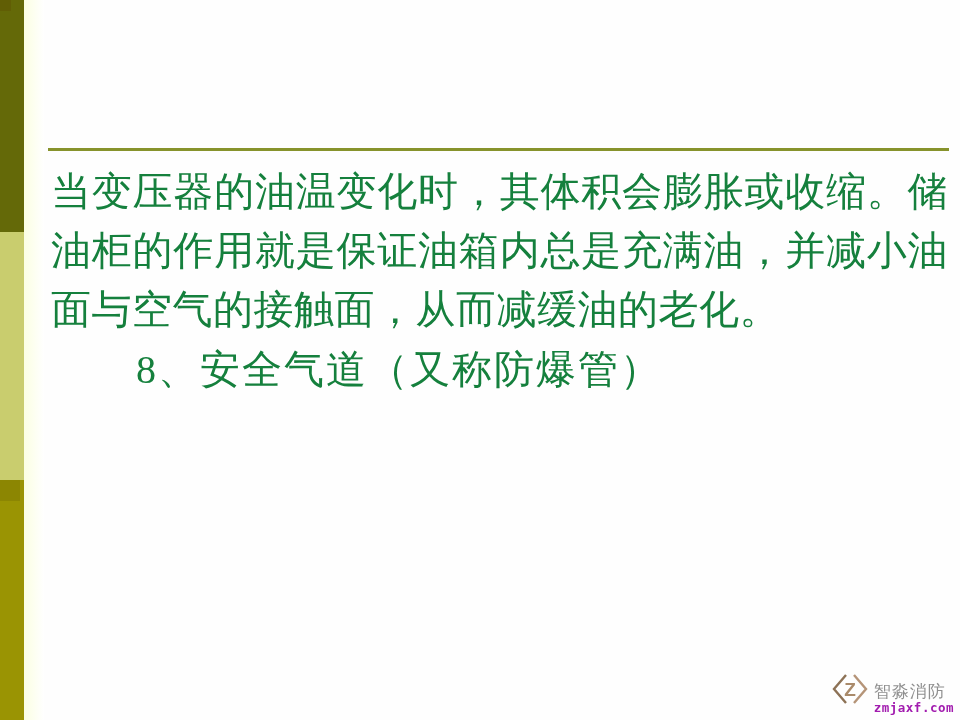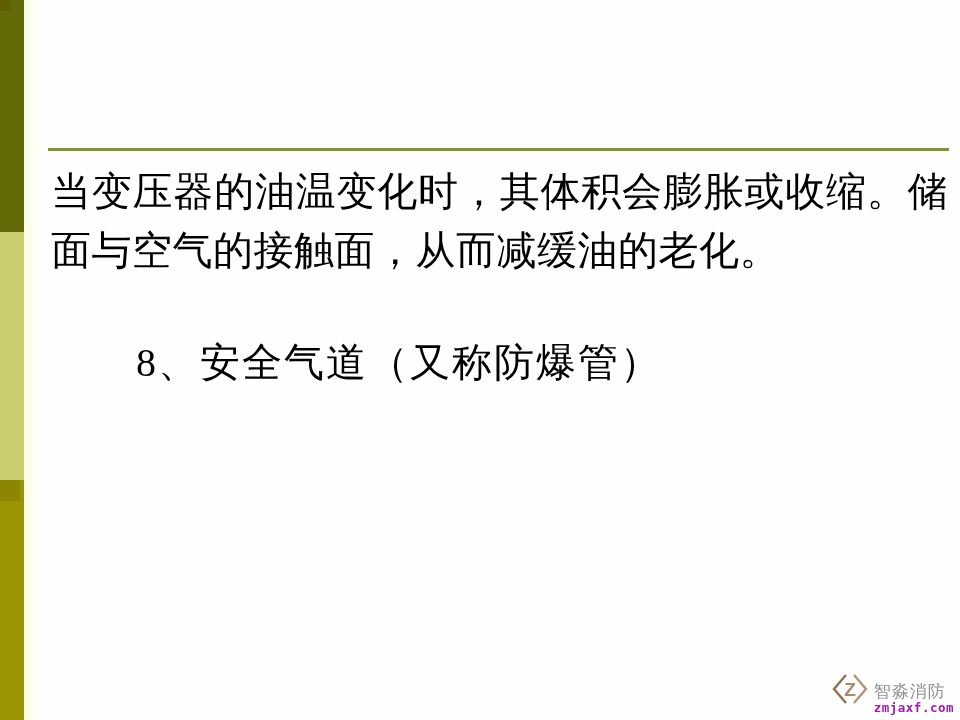--- a/index.html
+++ b/index.html
@@ -40,25 +40,25 @@
     position: absolute; left: 48px; top: 148px;
     width: 901px; height: 3px;
   }
 
   
   .textblock {
     position: absolute; left: 51px;
     width: 897px;
     font-size: 40px;
     line-height: 59px;
-    color: #000000;
+    color: #15803d;
     letter-spacing: 0.5px;
   }
   .para1   { top: 162px; }
-  .heading { top: 333px; padding-left: 85px; width: 812px; letter-spacing: 2px; }
+  .heading { top: 340px; padding-left: 85px; width: 812px; letter-spacing: 2px; }
   .para2   { top: 405px; }
   .line { white-space: nowrap; }
   .line.full {
     white-space: normal;
     text-align: justify;
     text-align-last: justify;
   }
   .line.indent2 { padding-left: 85px; width: 812px; }
 
   
@@ -88,20 +88,21 @@
     <div class="band band-bottom" style="background: rgb(154, 148, 3);"></div>
     <div class="accent-square sq-top"></div>
     <div class="accent-square sq-bottom"></div>
   </div>
   <div class="pale-strip"></div>
 
   <div class="divider" style="background: rgb(135, 147, 44);"></div>
 
   <div class="textblock para1">
     <div class="line full">当变压器的油温变化时，其体积会膨胀或收缩。储</div>
+    <div class="line full">油柜的作用就是保证油箱内总是充满油，并减小油</div>
     <div class="line">面与空气的接触面，从而减缓油的老化。</div>
   </div>
 
   <div class="textblock heading">8、安全气道（又称防爆管）</div>
 
 
   <div class="watermark">
     <svg class="wm-icon" viewBox="0 0 38 38">
       <g fill="none" stroke="#7e6a50" stroke-width="2.4" stroke-linejoin="miter">
         <polyline points="15,5 3,19 15,33" stroke="#8d7256"></polyline>

